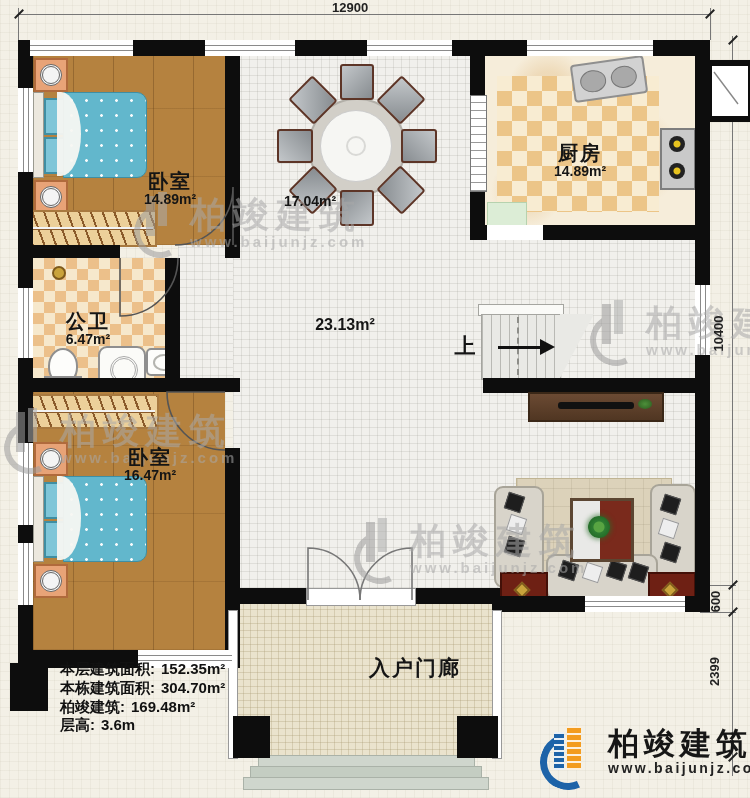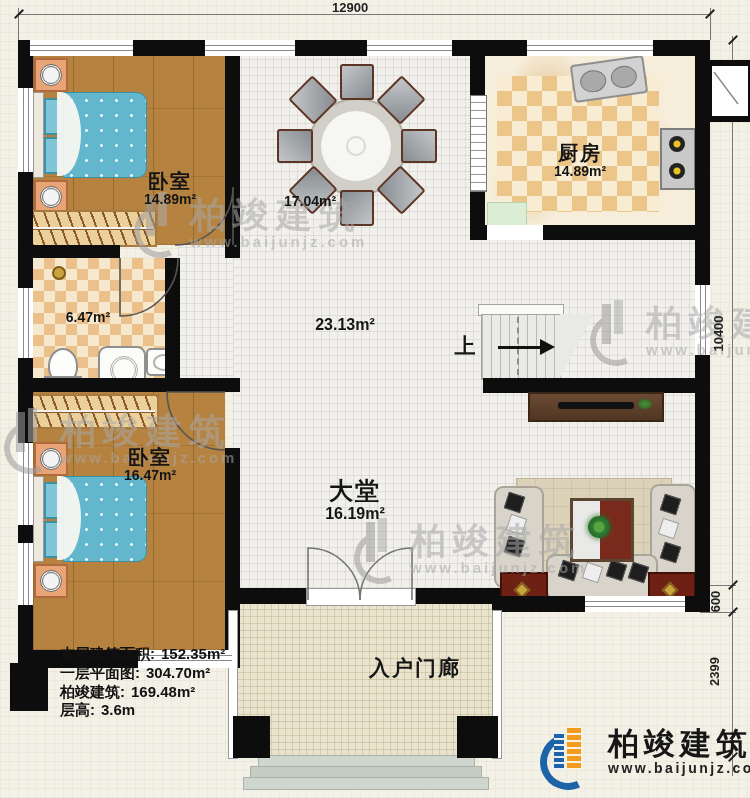--- a/index.html
+++ b/index.html
@@ -256,32 +256,29 @@
     <span class="rarea">14.89m²</span>
   </div>
   <div class="rlabel" style="left:255px;top:194px;width:110px;">
     <span class="rarea">17.04m²</span>
   </div>
   <div class="rlabel" style="left:520px;top:142px;width:120px;">
     <span class="rname">厨房</span>
     <span class="rarea">14.89m²</span>
   </div>
   <div class="rlabel" style="left:33px;top:310px;width:110px;">
+    <span class="rname">公卫</span>
     <span class="rarea">6.47m²</span>
   </div>
   <div class="rlabel" style="left:290px;top:316px;width:110px;">
     <span class="rarea" style="font-size:16px;">23.13m²</span>
   </div>
   <div class="rlabel" style="left:95px;top:446px;width:110px;">
     <span class="rname">卧室</span>
     <span class="rarea">16.47m²</span>
-  </div>
-  <div class="rlabel" style="left:300px;top:478px;width:110px;">
-    <span class="rname" style="font-size:24px;">大堂</span>
-    <span class="rarea" style="font-size:16px;">16.19m²</span>
   </div>
   <div class="rlabel" style="left:335px;top:656px;width:160px;">
     <span class="rname" style="font-size:21px;">入户门廊</span>
   </div>
   <div class="rlabel" style="left:450px;top:334px;width:30px;">
     <span class="rname" style="font-size:21px;letter-spacing:0;">上</span>
   </div>
 
   <div class="dimline" style="left:18px;top:14px;width:692px;height:1px;"></div>
   <div class="tick" style="left:13px;top:13px;"></div>
@@ -295,27 +292,27 @@
   <div class="tick" style="left:727px;top:584px;"></div>
   <div class="tick" style="left:727px;top:611px;"></div>
   <div class="tick" style="left:727px;top:756px;"></div>
   <div class="dimline" style="left:700px;top:585px;width:36px;height:1px;"></div>
   <div class="dimline" style="left:700px;top:612px;width:36px;height:1px;"></div>
   <div class="dimtext" style="left:700px;top:326px;transform:rotate(-90deg);">10400</div>
   <div class="dimtext" style="left:705px;top:594px;transform:rotate(-90deg);">600</div>
   <div class="dimtext" style="left:700px;top:664px;transform:rotate(-90deg);">2399</div>
 
   <div class="wall abs" style="left:10px;top:663px;width:38px;height:48px;z-index:55;"></div>
-  <div class="abs" style="left:60px;top:645px;z-index:55;">
+  <div class="abs" style="left:60px;top:660px;z-index:55;">
     <div class="statline">
       <span>本层建筑面积:</span>
       <span>152.35m²</span>
     </div>
     <div class="statline">
-      <span>一层平面图:</span>
+      <span>本栋建筑面积:</span>
       <span>304.70m²</span>
     </div>
     <div class="statline">
       <span>柏竣建筑:</span>
       <span>169.48m²</span>
     </div>
     <div class="statline">
       <span>层高:</span>
       <span>3.6m</span>
     </div>

